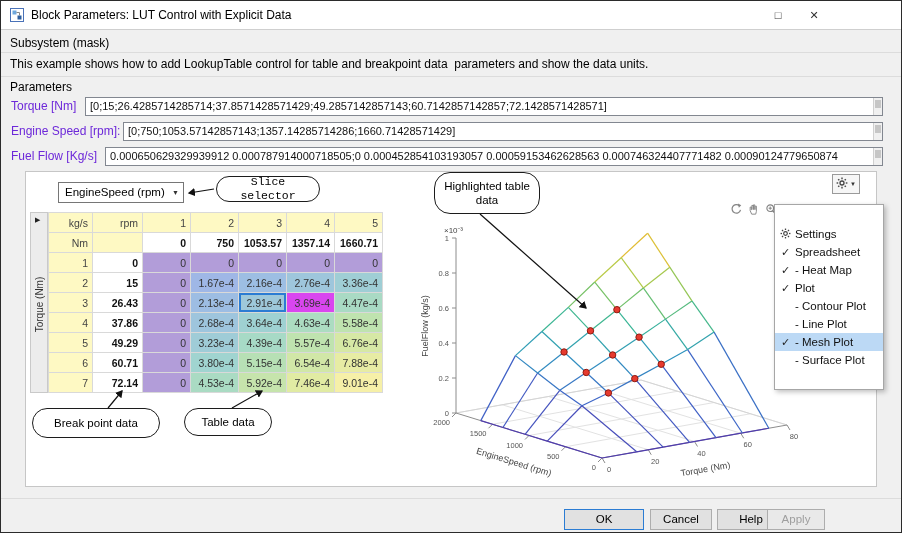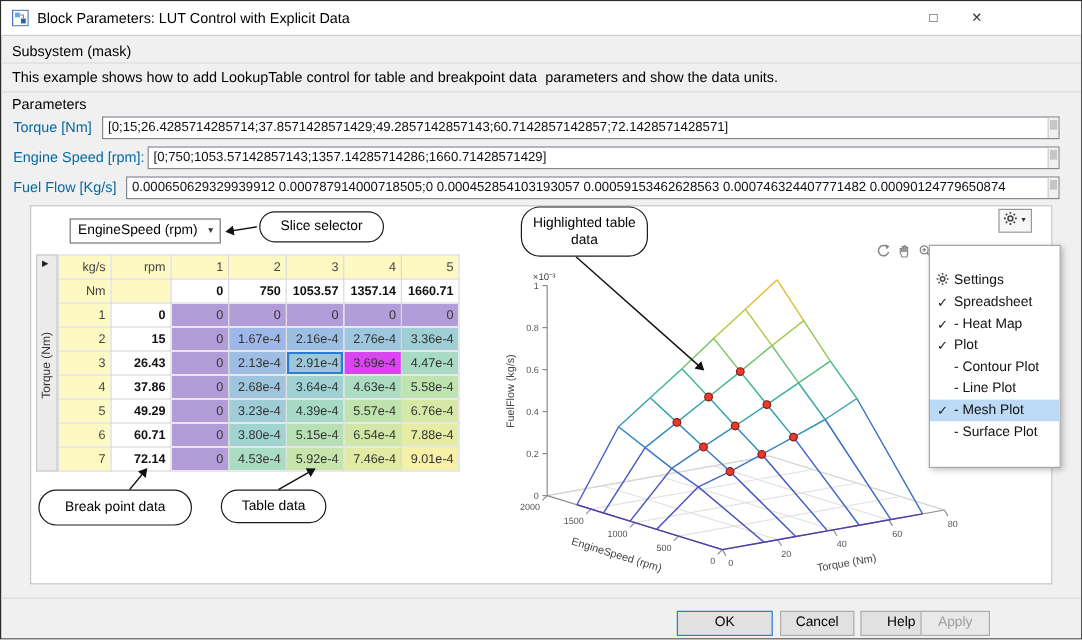--- a/index.html
+++ b/index.html
@@ -10,35 +10,35 @@
               border-bottom:1px solid #cfcfcf; }
   .app-icon { position:absolute; left:9px; top:7px; width:14px; height:14px; display:inline-block; }
   .title { position:absolute; left:30px; top:7px; font-size:12px; color:#000; }
   .tb-btn { position:absolute; top:0; width:34px; height:28px; text-align:center; line-height:28px;
             font-size:11px; color:#333; cursor:default; }
   .tb-max { left:760px; }
   .tb-close { left:796px; }
   .sec-heading { position:absolute; left:9px; font-size:12px; color:#000; }
   .hr { position:absolute; left:0; width:100%; height:1px; background:#dcdcdc; }
   .description { position:absolute; left:9px; top:56px; right:12px; font-size:12px; color:#000; white-space:pre-wrap; }
-  .param-label { position:absolute; font-size:12px; color:#0369a1; left:10px; }
+  .param-label { position:absolute; font-size:12px; color:#6d28d9; left:10px; }
   .field-input { position:absolute; right:18px; height:19px; background:#fff; border:1px solid #828790;
                  font-size:11px; line-height:17px; padding:0 12px 0 4px; white-space:nowrap; overflow:hidden; color:#111; }
   .mini-scroll { position:absolute; right:0; top:0; bottom:0; width:9px; background:#f0f0f0; border-left:1px solid #d0d0d0; }
   .mini-scroll .thumb { position:absolute; left:1px; right:1px; top:2px; height:8px; background:#c6c6c6; }
   .panel { position:absolute; left:24px; top:170px; width:852px; height:316px; background:#ffffff;
            border:1px solid #c6c6c6; }
   #arrows { position:absolute; left:0; top:0; pointer-events:none; z-index:6; }
   .dropdown { position:absolute; left:32px; top:10px; width:126px; height:21px; background:#fff;
               border:1px solid #767676; font-size:11.5px; line-height:19px; padding-left:6px; color:#000; }
   .dropdown .caret { position:absolute; right:4px; top:0; font-size:7px; line-height:20px; color:#333; }
   .callout { position:absolute; border:1.4px solid #1c1c1c; border-radius:16px; background:#fff;
              display:flex; align-items:center; justify-content:center; text-align:center;
              font-size:11.5px; color:#000; z-index:7; line-height:1.25; padding:2px 4px; }
-  #co-slice { left:190px; top:4px; width:104px; height:26px; }
+  #co-slice { left:190px; top:4px; width:104px; height:26px;font-family:Liberation Mono, monospace; }
   #co-highlight { left:408px; top:0; width:106px; height:42px; }
   #co-break { left:6px; top:236px; width:128px; height:30px; }
   #co-table { left:158px; top:236px; width:88px; height:28px; }
   .strip { position:absolute; left:4px; top:40px; width:18px; height:181px; background:#ececec; border:1px solid #c9c9c9; }
   .strip-arrow { position:absolute; left:4px; top:3px; font-size:7px; color:#222; }
   .strip-label { position:absolute; left:-24px; top:86px; width:64px; transform:rotate(-90deg);
                  font-size:10px; color:#333; text-align:center; }
   #spreadsheet { position:absolute; left:22px; top:40px; border-collapse:collapse; table-layout:fixed;
                  font-size:10.5px; z-index:2; }
   #spreadsheet td { border:1px solid #d9d9d9; height:20px; padding:0 4px; overflow:hidden; white-space:nowrap; }

